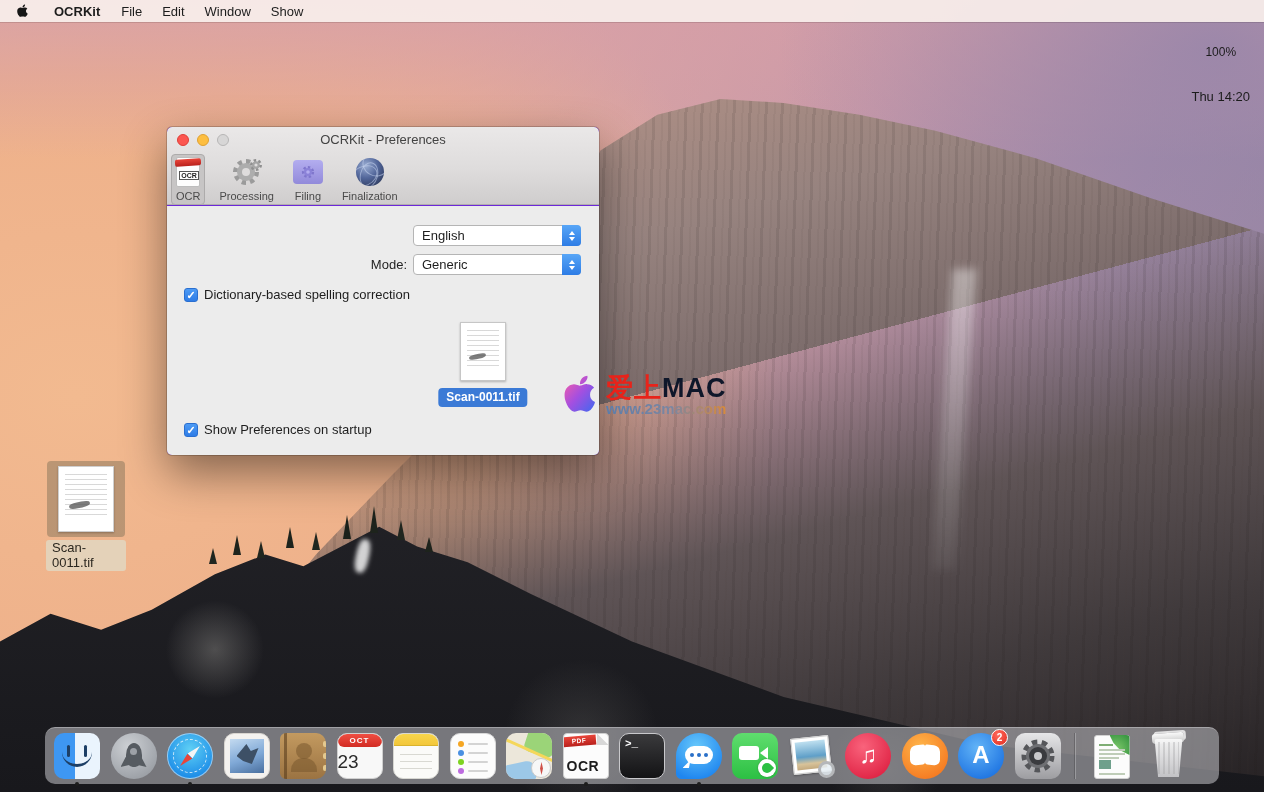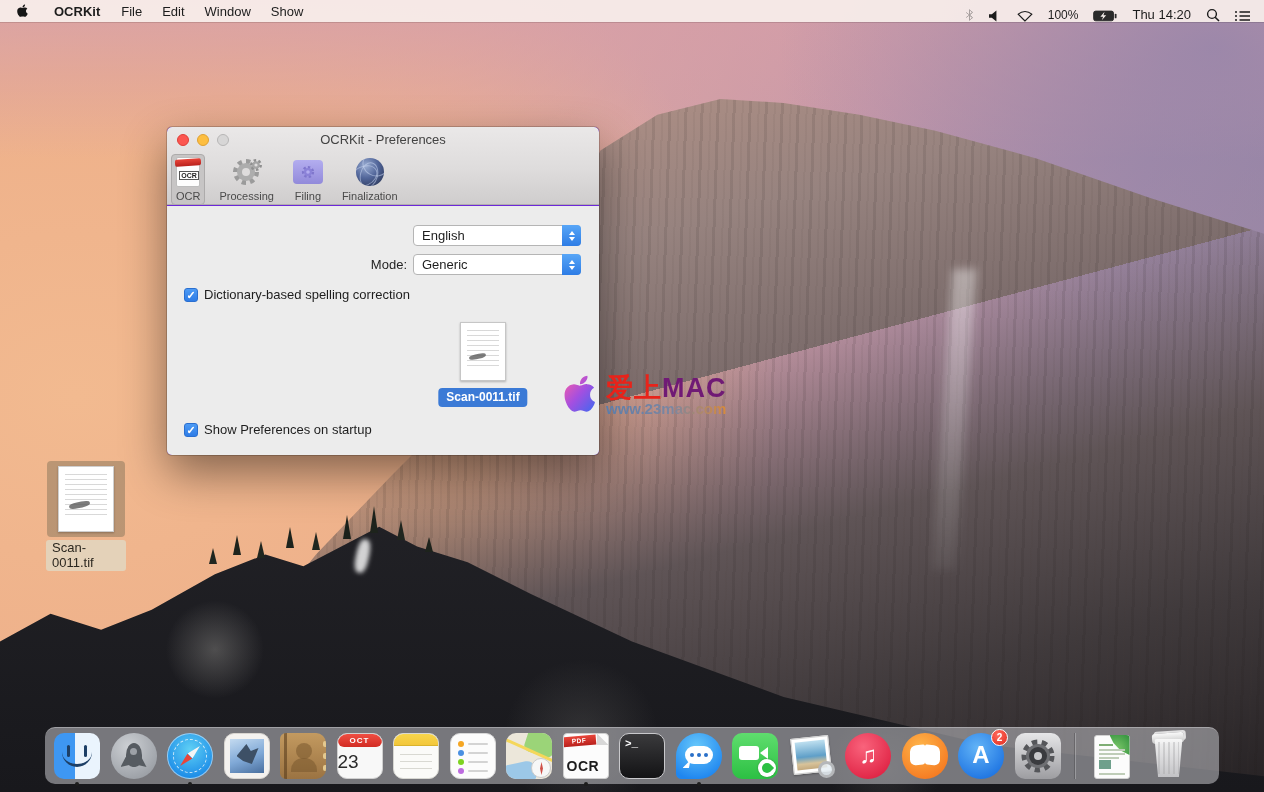--- a/index.html
+++ b/index.html
@@ -39,21 +39,21 @@
   .snow { position:absolute; left:28.2%; top:68%; width:13px; height:34px; background:rgba(255,255,255,.8); filter:blur(2px); transform:rotate(12deg); border-radius:40%; }
 
   
   .menubar { position:absolute; left:0; top:0; width:1264px; height:22px;
     background:rgba(247,238,235,.93); display:flex; align-items:center;
     font-size:13px; color:#1c1c1c; box-shadow:0 1px 0 rgba(0,0,0,.12); z-index:40; }
   .mb-left { display:flex; align-items:center; height:100%; }
   .mb-item { padding:0 10px; height:100%; display:flex; align-items:center; }
   .mb-apple { padding:0 14px 0 16px; }
   .mb-app { font-weight:bold; padding:0 11px; }
-  .mb-right { margin-left:auto; display:flex; align-items:flex-end; gap:15px; padding-right:14px; height:100%; }
+  .mb-right { margin-left:auto; display:flex; align-items:center; gap:15px; padding-right:14px; height:100%;flex-direction:column; }
   .mb-right svg { display:block; }
   .pct { font-size:12px; }
   .clock { font-size:13px; }
 
   
   .window { position:absolute; left:167px; top:127px; width:432px; height:328px;
     border-radius:5px; background:#6d28d9; box-shadow:0 18px 45px rgba(0,0,0,.45), 0 0 0 1px rgba(0,0,0,.18);
     z-index:20; overflow:hidden; }
   .chrome { position:absolute; left:0; top:0; right:0; height:78px;
     background:linear-gradient(to bottom,#eae8e8 0%,#dedcdc 55%,#cfcdcd 100%);
@@ -101,21 +101,21 @@
   .desk-icon { position:absolute; left:46px; top:461px; width:80px; display:flex; flex-direction:column; align-items:center; z-index:5; }
   .sel-box { width:78px; height:76px; background:rgba(128,112,88,.48); border-radius:4px; display:flex; align-items:center; justify-content:center; }
   .desk-thumb { width:56px; height:66px; position:relative; background:#fff; border:1px solid #cfcfcf; }
   .desk-label { margin-top:3px; background:rgba(226,215,193,.85); border-radius:3px; padding:0 6px 1px; font-size:13px; color:#2c2820; }
 
   
   .watermark { position:absolute; left:561px; top:374px; display:flex; align-items:flex-start; gap:7px; z-index:30; }
   .wm-text { display:flex; flex-direction:column; }
   .wm-title { font-size:27px; font-weight:bold; line-height:28px; letter-spacing:1px; }
   .wm-cn { color:#e8231a; }
-  .wm-en { color:#701a75; }
+  .wm-en { color:#0f172a; }
   .wm-url { font-size:15px; font-weight:bold; margin-top:-2px;
     background:linear-gradient(90deg,#5b7dab,#7c86a0 55%,#d98a3a); -webkit-background-clip:text; background-clip:text; color:transparent; }
 
   
   .dock { position:absolute; left:45px; top:727px; width:1174px; height:57px; z-index:40;
     background:rgba(178,177,183,.62); border-radius:10px; border-top:1px solid rgba(255,255,255,.3);
     display:flex; align-items:flex-start; padding:5px 9px 0; gap:10.5px; }
   .dock-item { position:relative; width:46px; height:46px; flex:none; }
   .run-dot { position:absolute; left:50%; bottom:-7px; margin-left:-2px; width:4px; height:4px; border-radius:50%; background:#1d1d1d; }
   .dk { width:46px; height:46px; border-radius:10px; position:relative; overflow:hidden; }

